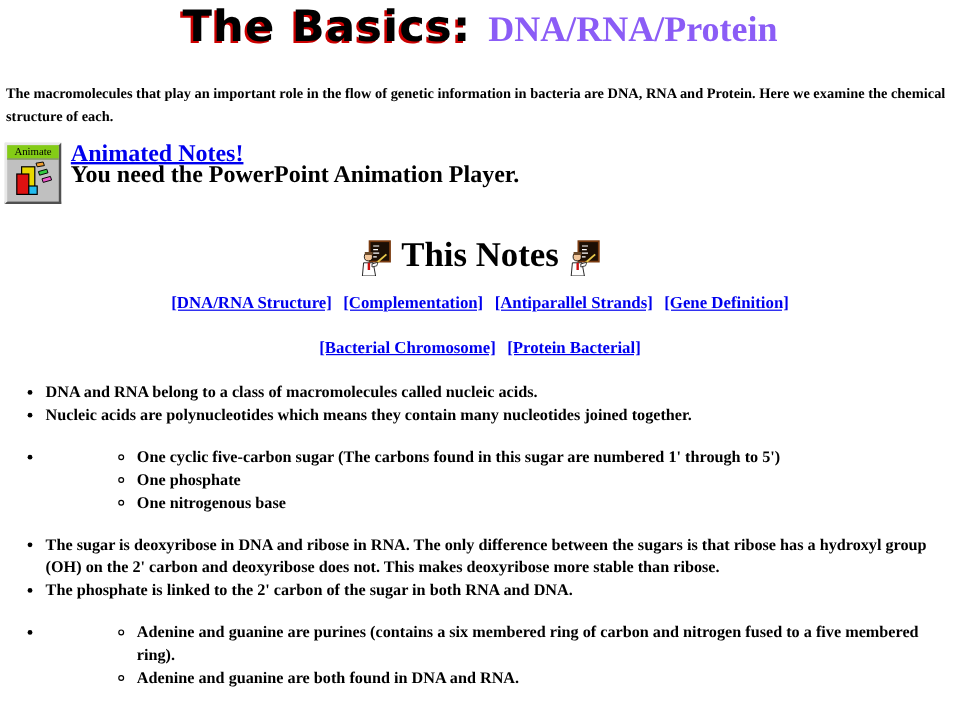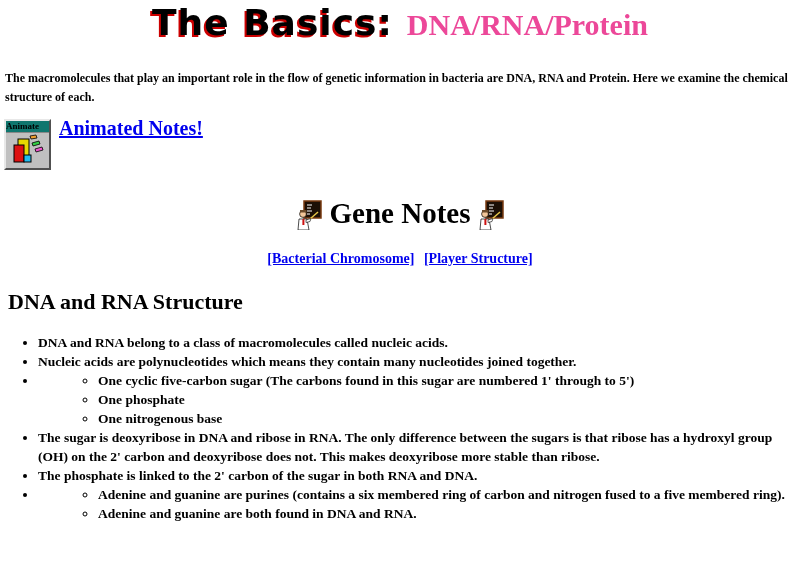--- a/index.html
+++ b/index.html
@@ -28,21 +28,21 @@
     font-weight: bold;
     font-size: 36px;
     color: #000000;
     text-shadow: -2px 2px 0 #cc0000;
     letter-spacing: 1px;
   }
   .title-subject {
     font-family: "Liberation Serif", serif;
     font-weight: bold;
     font-size: 30px;
-    color: #ec4899;
+    color: #8b5cf6;
     margin-left: 14px;
   }
 
   
   .intro {
     margin: 26px 6px 0 5px;
     font-size: 12px;
     font-weight: bold;
     line-height: 19px;
   }
@@ -61,24 +61,24 @@
     border-left: 2px solid #e8e8e8;
     border-right: 2px solid #505050;
     border-bottom: 2px solid #505050;
     box-sizing: border-box;
     position: relative;
     cursor: pointer;
   }
   .animate-icon .label {
     display: block;
     font-family: "Liberation Serif", serif;
-    font-weight: bold;
+    font-weight: normal;
     font-size: 9px;
-    text-align: left;
-    background: #0f766e;
+    text-align: center;
+    background: #84cc16;
     color: #000;
     line-height: 11px;
     border-bottom: 1px solid #888;
   }
   .animate-art { position: absolute; left: 0; top: 12px; }
   .animate-text {
     margin-left: 8px;
     font-size: 20px;
     font-weight: bold;
     line-height: 18px;
@@ -125,21 +125,21 @@
     list-style-type: disc;
     margin: 18px 0 0 0;
     padding: 0 4px 0 38px;
     font-size: 13.5px;
     font-weight: bold;
     line-height: 19px;
   }
   ul.l1 > li { margin: 0; font-family: Liberation Serif, serif; }
   ul.l2 {
     list-style-type: circle;
-    margin: 0;
+    margin: 16px;
     padding-left: 60px;
   }
 </style>
 </head>
 <body>
 
 <div class="page">
 
   <div class="title-line">
     <span class="title-main">The Basics:</span><span class="title-subject">DNA/RNA/Protein</span>
@@ -154,63 +154,69 @@
         <rect x="12" y="6" width="11" height="20" fill="#e8d800" stroke="#000" stroke-width="1"></rect>
         <rect x="8" y="12" width="10" height="17" fill="#dd1111" stroke="#000" stroke-width="1"></rect>
         <rect x="18" y="22" width="7" height="7" fill="#22bbee" stroke="#000" stroke-width="1"></rect>
         <polygon points="26,10 33,8 34,11 27,13" fill="#33cc44" stroke="#000" stroke-width="0.8"></polygon>
         <polygon points="29,16 36,14 37,17 30,19" fill="#ee55cc" stroke="#000" stroke-width="0.8"></polygon>
         <polygon points="24,3 30,2 31,5 25,6" fill="#f0a030" stroke="#000" stroke-width="0.8"></polygon>
       </svg>
     </div>
     <div class="animate-text">
       <div><a class="link" href="#">Animated Notes!</a></div>
+      <div>You need the PowerPoint Animation Player.</div>
     </div>
   </div>
 
   <div class="class-notes">
     <svg class="teacher-icon" viewBox="0 0 26 30">
       <rect x="8" y="1" width="17" height="17" fill="#1c0f05" stroke="#7a3b10" stroke-width="1.5"></rect>
       <g stroke="#ffffff" stroke-width="1">
         <line x1="11" y1="5" x2="16" y2="5"></line>
           <line x1="11" y1="8" x2="15" y2="8"></line>
         <line x1="11" y1="11" x2="16" y2="11"></line>
           <line x1="11" y1="14" x2="14" y2="14"></line>
       </g>
       <line x1="14" y1="19" x2="22" y2="12" stroke="#e8c84a" stroke-width="1.5"></line>
       <circle cx="7" cy="14" r="3.4" fill="#f2c69a" stroke="#000" stroke-width="0.7"></circle>
       <rect x="4" y="10" width="6.5" height="2.5" fill="#6b4a2a"></rect>
       <polygon points="2,30 3,19 11,19 13,30" fill="#ffffff" stroke="#000" stroke-width="0.7"></polygon>
       <rect x="6.4" y="19" width="2" height="6" fill="#cc1111"></rect>
       <polygon points="10,20 15,18.5 14,21.5 10,22.5" fill="#ffffff" stroke="#000" stroke-width="0.6"></polygon>
     </svg>
-    <span class="heading-text">Gene Notes</span>
+    <span class="heading-text">This Notes</span>
     <svg class="teacher-icon" viewBox="0 0 26 30">
       <rect x="8" y="1" width="17" height="17" fill="#1c0f05" stroke="#7a3b10" stroke-width="1.5"></rect>
       <g stroke="#ffffff" stroke-width="1">
         <line x1="11" y1="5" x2="16" y2="5"></line>
           <line x1="11" y1="8" x2="15" y2="8"></line>
         <line x1="11" y1="11" x2="16" y2="11"></line>
           <line x1="11" y1="14" x2="14" y2="14"></line>
       </g>
       <line x1="14" y1="19" x2="22" y2="12" stroke="#e8c84a" stroke-width="1.5"></line>
       <circle cx="7" cy="14" r="3.4" fill="#f2c69a" stroke="#000" stroke-width="0.7"></circle>
       <rect x="4" y="10" width="6.5" height="2.5" fill="#6b4a2a"></rect>
       <polygon points="2,30 3,19 11,19 13,30" fill="#ffffff" stroke="#000" stroke-width="0.7"></polygon>
       <rect x="6.4" y="19" width="2" height="6" fill="#cc1111"></rect>
       <polygon points="10,20 15,18.5 14,21.5 10,22.5" fill="#ffffff" stroke="#000" stroke-width="0.6"></polygon>
     </svg>
   </div>
 
+  <div class="nav-row nav-row-1">
+    <a class="link" href="#">[DNA/RNA Structure]</a>
+    <a class="link" href="#">[Complementation]</a>
+    <a class="link" href="#">[Antiparallel Strands]</a>
+    <a class="link" href="#">[Gene Definition]</a>
+  </div>
   <div class="nav-row nav-row-2">
     <a class="link" href="#">[Bacterial Chromosome]</a>
-    <a class="link" href="#">[Player Structure]</a>
-  </div>
-
-  <div class="section-heading">DNA and RNA Structure</div>
+    <a class="link" href="#">[Protein Bacterial]</a>
+  </div>
+
 
   <ul class="l1">
     <li><span>DNA and RNA belong to a class of macromolecules called nucleic acids.</span></li>
     <li><span>Nucleic acids are polynucleotides which means they contain many nucleotides joined together.</span></li>
     <li>
       <ul class="l2">
         <li><span>One cyclic five-carbon sugar (The carbons found in this sugar are numbered 1' through to 5')</span></li>
         <li><span>One phosphate</span></li>
         <li><span>One nitrogenous base</span></li>
       </ul>

